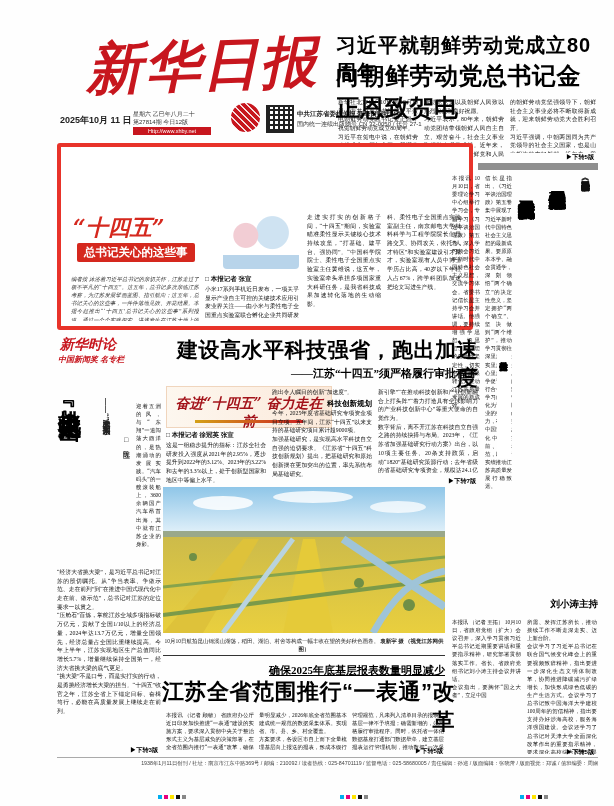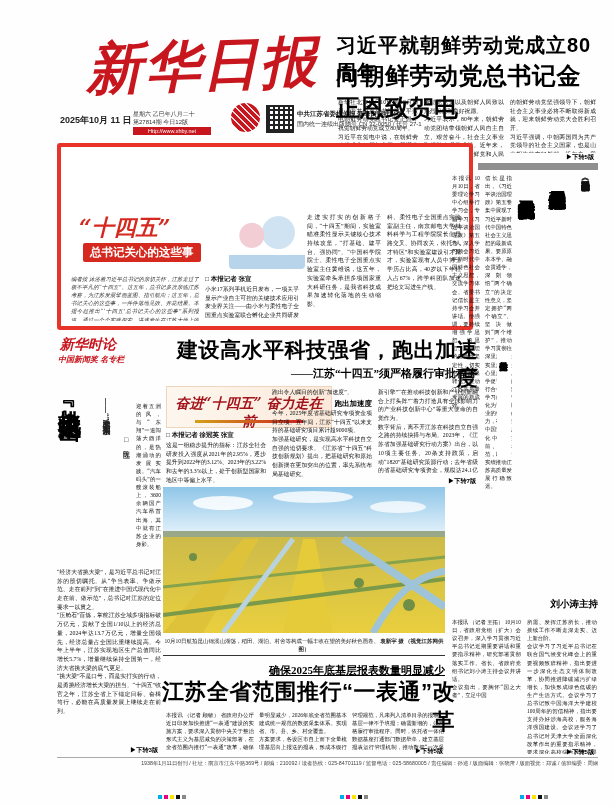--- a/index.html
+++ b/index.html
@@ -42,21 +42,21 @@
   <div class="col" style="left:424px;top:98px;width:80px;height:62px;">劳动党党员以及朝鲜人民致以热烈祝贺和良好祝愿。
 习近平表示，80年来，朝鲜劳动党团结带领朝鲜人民自主自立、艰苦奋斗，社会主义事业取得引人瞩目成就。近年来，总书记同志带领朝鲜党和人民克服重重困难挑战，发展经济、改善民生，相信在以总书记同志为首</div>
   <div class="col" style="left:510px;top:98px;width:86px;height:55px;">的朝鲜劳动党坚强领导下，朝鲜社会主义事业必将不断取得新成就，迎来朝鲜劳动党大会胜利召开。
 习近平强调，中朝两国同为共产党领导的社会主义国家，也是山水相连的友好邻邦。近年来，我同总书记同志多次会晤，为两党两国关系发展指明方向，开启中朝友谊新篇章。</div>
   <div class="jump" style="left:566px;top:153px;">▶下转5版</div>
 
   <div class="abs" style="left:478px;top:163px;width:120px;height:7px;background:#8f8f8f;"></div>
 
   <div class="abs" style="left:57px;top:143px;width:408px;height:179px;border:4px solid #e8332a;border-radius:3px;background:#fff;">
 
-    <div style="position:absolute;left:16px;top:66px;width:230px;height:58px;">
+    <div style="position:absolute;left:10px;top:66px;width:230px;height:58px;">
       <div style="position:absolute;left:2px;top:0;font:italic 900 22px 'DejaVu Serif',serif;color:#d5281e;">“十四五”</div>
       <div style="position:absolute;left:6px;top:30px;background:#d5281e;color:#fff;font:900 11.5px 'Liberation Sans',sans-serif;padding:2px 7px;border-radius:2px;">总书记关心的这些事</div>
       <div style="position:absolute;left:152px;top:0px;width:76px;height:56px;background:
              radial-gradient(circle at 30% 40%, #f2cdd4 0 12px, transparent 13px),
              radial-gradient(circle at 65% 35%, #cfe3f2 0 16px, transparent 17px),
              linear-gradient(0deg,#b8d4ea 0 14px, transparent 14px);border-radius:4px;"></div>
     </div>
 
     <div class="col tiny" style="left:10px;top:128px;width:128px;height:46px;font-style:italic;color:#333;">编者按 沐浴着习近平总书记的亲切关怀，江苏走过了极不平凡的“十四五”。这五年，总书记多次亲临江苏考察，为江苏发展擘画蓝图、指引航向；这五年，总书记关心的这些事，一件件落地见效、开花结果。本报今起推出“‘十四五’总书记关心的这些事”系列报道，通过一个个实践探索，讲述发生在江苏大地上的生动变革。</div>
 
@@ -83,21 +83,21 @@
 
   <div class="abs" style="left:166px;top:386px;width:164px;height:40px;background:linear-gradient(90deg,#fdf7ef,#fbe9da);border:1px solid #f0d5bd;">
     <div style="position:absolute;left:4px;top:8px;width:156px;text-align:center;font:italic 900 14px 'DejaVu Serif',serif;color:#a3131a;">奋进“十四五” 奋力走在前</div>
     <div style="position:absolute;left:28px;bottom:4px;width:108px;height:3px;background:linear-gradient(90deg,#d4a017,#c22)"></div>
   </div>
 
   <div class="abs" style="left:166px;top:431px;font:700 6.5px 'Liberation Sans',sans-serif;color:#111;">□ 本报记者 徐冠英 张宣</div>
   <div class="col" style="left:166px;top:441px;width:100px;height:42px;">这是一组稳步提升的指标：江苏全社会研发投入强度从2021年的2.95%，逐步提升到2022年的3.12%、2023年的3.22%和去年的3.3%以上，处于创新型国家和地区中等偏上水平。
 这是一份来之不易的成绩：江苏区域创新能力连续多年位居全国前列，居全国第二，今年保持全国第二，且与榜首差距缩小。</div>
   <div class="col" style="left:272px;top:388px;width:100px;height:10px;">跑出令人瞩目的创新“加速度”。</div>
-  <div class="abs center" style="left:272px;top:399px;width:100px;font:900 7.5px 'Liberation Sans',sans-serif;color:#000;">跑出加速度</div>
+  <div class="abs center" style="left:272px;top:399px;width:100px;font:900 7.5px 'Liberation Sans',sans-serif;color:#000;">科技创新规划</div>
   <div class="col" style="left:272px;top:409px;width:100px;height:74px;">今年，2025年度省基础研究专项资金项目立项。五年间，江苏“十四五”以来支持的基础研究项目累计超9000项。
 加强基础研究，是实现高水平科技自立自强的迫切要求。《江苏省“十四五”科技创新规划》提出，把基础研究和原始创新摆在更加突出的位置，率先系统布局基础研究。</div>
   <div class="col" style="left:378px;top:388px;width:100px;height:88px;">新引擎”“在推动科技创新和产业创新融合上打头阵”“着力打造具有全球影响力的产业科技创新中心”等重大使命的自觉作为。
 数字背后，离不开江苏在科技自立自强之路的持续抉择与布局。2023年，《江苏省加强基础研究行动方案》出台，以10项主要任务、20条支持政策，启动“1820”基础研究策源行动；去年省级的省基础研究专项资金，规模达24.1亿元。</div>
   <div class="jump" style="left:448px;top:477px;">▶下转7版</div>
 
   <div class="abs" style="left:163px;top:487px;width:282px;height:146px;">
     <svg width="282" height="146" xmlns="http://www.w3.org/2000/svg">
       <defs>
         <linearGradient id="sky" x1="0" y1="0" x2="0" y2="1">

